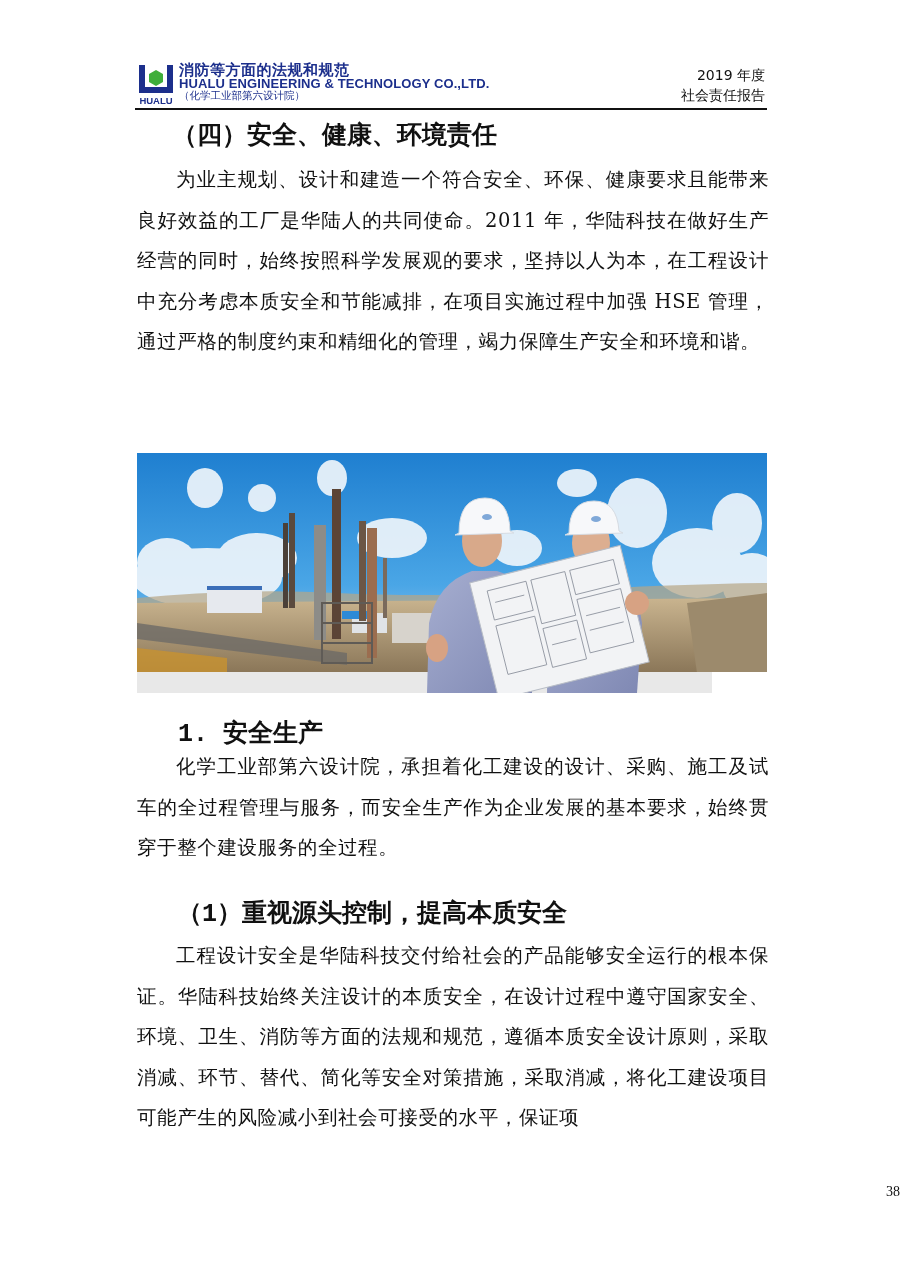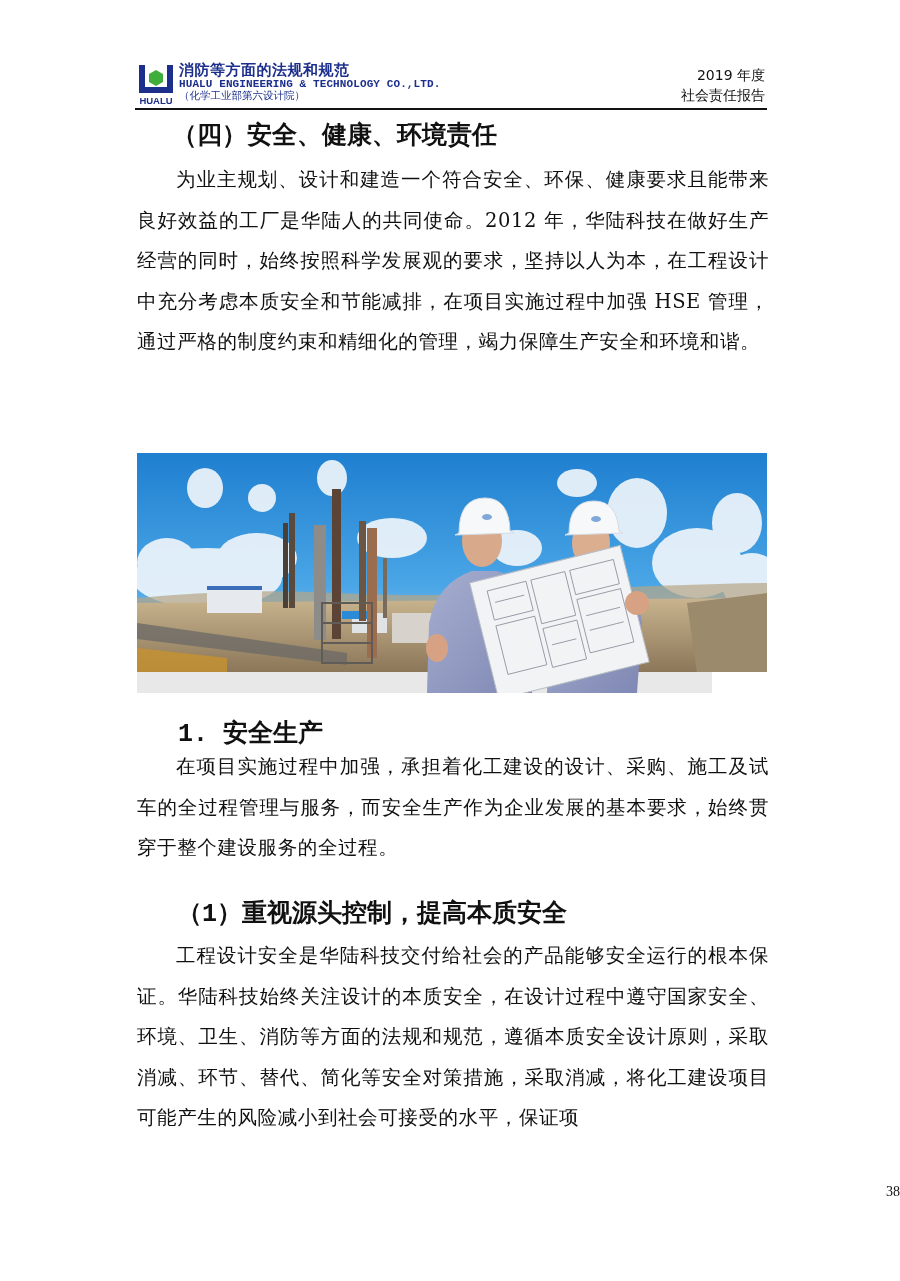--- a/index.html
+++ b/index.html
@@ -5,22 +5,22 @@
     html, body { margin: 0; padding: 0; background: #ffffff; }
     body { width: 900px; height: 1281px; position: relative; overflow: hidden;
            font-family: "DejaVu Serif", "Liberation Serif", serif; color: #111; }
 
     
     .header { position: absolute; left: 135px; top: 60px; width: 632px; height: 50px; }
     .logo { position: absolute; left: 2px; top: 3px; width: 38px; height: 44px; }
     .company { position: absolute; left: 44px; top: 2px; }
     .company-cn { font-family: "DejaVu Sans", "Liberation Sans", sans-serif; font-weight: bold;
                   font-size: 15px; color: #1c2f8c; letter-spacing: 0.5px; line-height: 17px; }
-    .company-en { font-family: Liberation Mono, monospace; font-weight: bold;
-                  font-size: 11px; color: #1c2f8c; line-height: 10px; letter-spacing: 0.1px; }
+    .company-en { font-family: Liberation Sans, sans-serif; font-weight: bold;
+                  font-size: 13px; color: #1c2f8c; line-height: 10px; letter-spacing: 0.1px; }
     .company-sub { font-family: Liberation Serif, serif; font-size: 10.5px;
                    color: #1c2f8c; line-height: 14px; }
     .report-meta { position: absolute; right: 2px; top: 5px; text-align: right;
                    font-family: "DejaVu Sans", "Liberation Sans", sans-serif; font-size: 14px;
                    line-height: 20px; color: #111; }
     .header-rule { position: absolute; left: 135px; top: 108px; width: 632px; height: 2px; background: #111; }
 
     
     .text { position: absolute; left: 137px; width: 632px; font-size: 19.5px; line-height: 40.5px;
             letter-spacing: 0.6px; }
@@ -64,21 +64,21 @@
   <div class="report-meta">
     <div>2019 年度</div>
     <div>社会责任报告</div>
   </div>
 </div>
 <div class="header-rule"></div>
 
 <div class="heading h-section">（四）安全、健康、环境责任</div>
 
 <div class="text p1">
-  <p class="para">为业主规划、设计和建造一个符合安全、环保、健康要求且能带来良好效益的工厂是华陆人的共同使命。2012 年，华陆科技在做好生产经营的同时，始终按照科学发展观的要求，坚持以人为本，在工程设计中充分考虑本质安全和节能减排，在项目实施过程中加强 HSE 管理，通过严格的制度约束和精细化的管理，竭力保障生产安全和环境和谐。</p>
+  <p class="para">为业主规划、设计和建造一个符合安全、环保、健康要求且能带来良好效益的工厂是华陆人的共同使命。2011 年，华陆科技在做好生产经营的同时，始终按照科学发展观的要求，坚持以人为本，在工程设计中充分考虑本质安全和节能减排，在项目实施过程中加强 HSE 管理，通过严格的制度约束和精细化的管理，竭力保障生产安全和环境和谐。</p>
 </div>
 
 <div class="photo">
   <svg width="630" height="240" viewBox="0 0 630 240">
     <defs>
       <linearGradient id="sky" x1="0" y1="0" x2="0" y2="1">
         <stop offset="0" stop-color="#1f7fd0"></stop>
         <stop offset="0.6" stop-color="#4aa6e6"></stop>
         <stop offset="1" stop-color="#a9d2ef"></stop>
       </linearGradient>
@@ -167,21 +167,21 @@
       </g>
     </g>
 
     <ellipse cx="300" cy="195" rx="11" ry="14" fill="#d7a283"></ellipse>
     <ellipse cx="500" cy="150" rx="12" ry="12" fill="#d7a283"></ellipse>
   </svg>
 </div>
 
 <div class="heading h-sub">1. 安全生产</div>
 <div class="text p2">
-  <p class="para">在项目实施过程中加强，承担着化工建设的设计、采购、施工及试车的全过程管理与服务，而安全生产作为企业发展的基本要求，始终贯穿于整个建设服务的全过程。</p>
+  <p class="para">化学工业部第六设计院，承担着化工建设的设计、采购、施工及试车的全过程管理与服务，而安全生产作为企业发展的基本要求，始终贯穿于整个建设服务的全过程。</p>
 </div>
 
 <div class="heading h-subsub">（1）重视源头控制，提高本质安全</div>
 <div class="text p3">
   <p class="para">工程设计安全是华陆科技交付给社会的产品能够安全运行的根本保证。华陆科技始终关注设计的本质安全，在设计过程中遵守国家安全、环境、卫生、消防等方面的法规和规范，遵循本质安全设计原则，采取消减、环节、替代、简化等安全对策措施，采取消减，将化工建设项目可能产生的风险减小到社会可接受的水平，保证项</p>
 </div>
 
 <div class="page-number">38</div>
 
 </body></html>

